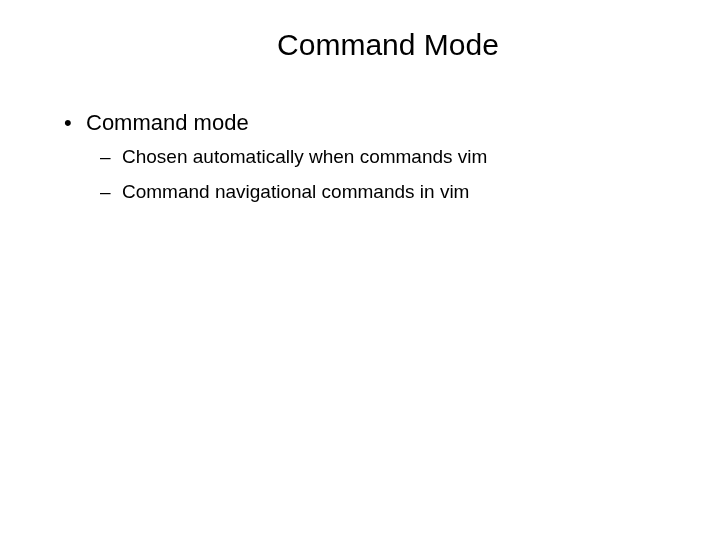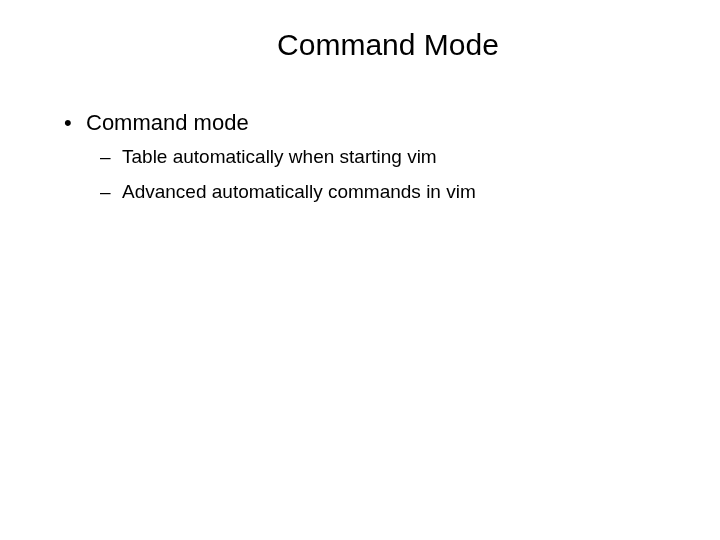--- a/index.html
+++ b/index.html
@@ -65,19 +65,19 @@
 </head>
 <body>
 
 <div class="slide">
   <div class="title">Command Mode</div>
   <div class="body">
     <div class="l1">
       <span>Command mode</span>
     </div>
     <div class="l2">
-      <span>Table automatically when starting vim</span>
+      <span>Chosen automatically when commands vim</span>
     </div>
     <div class="l2">
-      <span>Advanced automatically commands in vim</span>
+      <span>Command navigational commands in vim</span>
     </div>
   </div>
 </div>
 
 </body></html>

